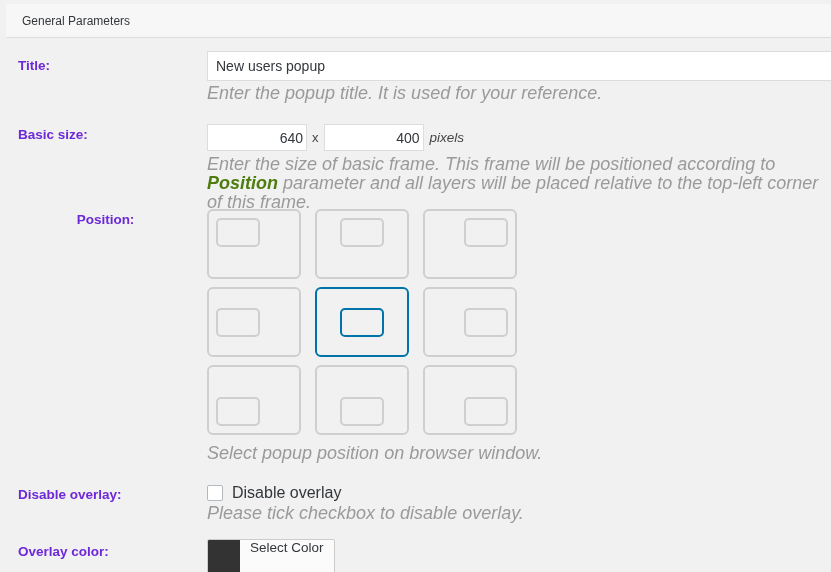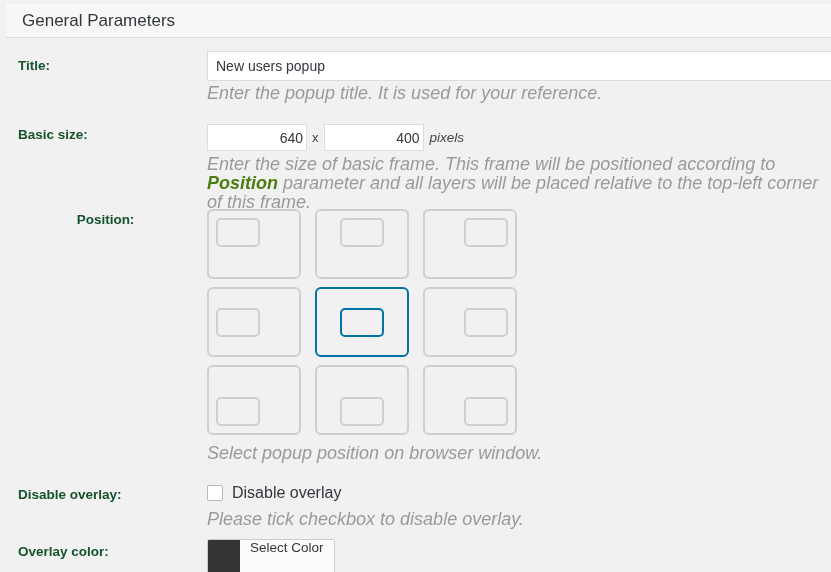--- a/index.html
+++ b/index.html
@@ -31,21 +31,21 @@
     right: 0;
     height: 34px;
     background: #f7f7f7;
     border-bottom: 1px solid #dcdcdc;
     box-sizing: border-box;
   }
   .panel-header-title {
     position: absolute;
     left: 16px;
     top: 7px;
-    font-size: 17px;
+    font-size: 12px;
     font-weight: normal;
     color: #32373c;
     line-height: 20px;
     white-space: nowrap;
   }
 
   
   .form {
     position: absolute;
     left: 0;
@@ -56,21 +56,21 @@
   .row {
     position: relative;
     display: block;
   }
   .row-label {
     position: absolute;
     left: 18px;
     width: 175px;
     font-weight: bold;
     font-size: 13.5px;
-    color: #14532d;
+    color: #6d28d9;
     line-height: 18px;
     white-space: nowrap;
   }
   .row-field {
     position: absolute;
     left: 207px;
     right: 0;
   }
   .desc {
     font-style: italic;
@@ -296,21 +296,21 @@
       </div>
     </div>
 
     <div class="row">
       <div class="row-label" style="top:447px;">Disable overlay:</div>
       <div class="row-field" style="top:445px;">
         <div class="check-line">
           <input type="checkbox" class="cbox" style="">
           <span class="cbox-label">Disable overlay</span>
         </div>
-        <div class="desc" style="margin-top:8px;">Please tick checkbox to disable overlay.</div>
+        <div class="desc" style="margin-top:2px;">Please tick checkbox to disable overlay.</div>
       </div>
     </div>
 
     <div class="row">
       <div class="row-label" style="top:504px;">Overlay color:</div>
       <div class="row-field" style="top:500px;">
         <div class="color-btn">
           <span class="color-swatch" id="color-swatch" style="background: rgb(51, 51, 51);"></span>
           <span class="color-btn-text">Select Color</span>
         </div>

